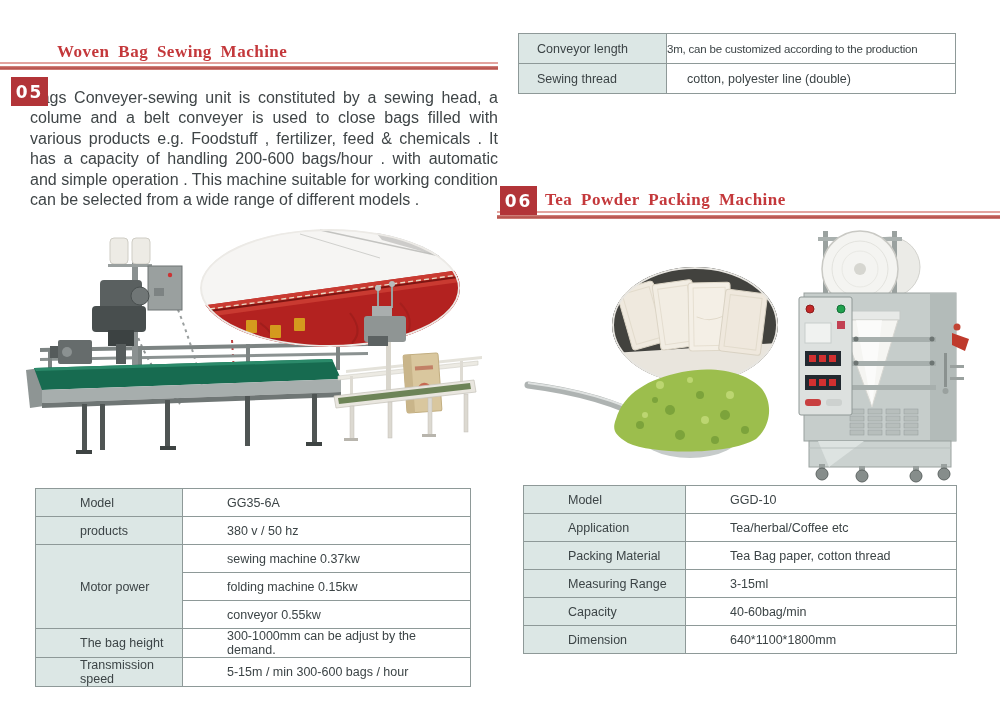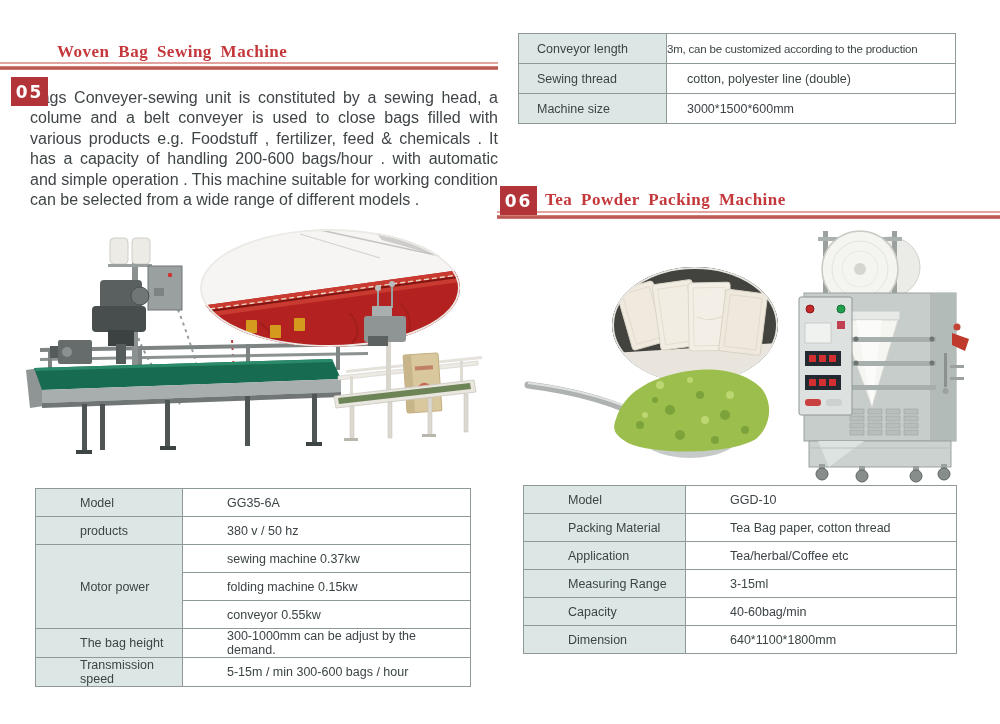--- a/index.html
+++ b/index.html
@@ -55,24 +55,20 @@
         <col>
       </colgroup>
     <tbody>
       <tr>
         <td class="lbl">Conveyor length</td>
         <td class="val val-long">3m, can be customized according to the production</td>
       </tr>
       <tr>
         <td class="lbl">Sewing thread</td>
         <td class="val">cotton, polyester line (double)</td>
-      </tr>
-      <tr>
-        <td class="lbl">Machine size</td>
-        <td class="val">3000*1500*600mm</td>
       </tr>
     </tbody>
   </table>
 
   <div class="num-box" style="left:500px; top:186px;">06</div>
   <div class="sec-title" style="left:545px; top:190px;">Tea Powder Packing Machine</div>
   <div class="rule" style="left:497px; top:211px; width:503px;">
     <div class="r1"></div>
       <div class="r2"></div>
       <div class="r3"></div>
@@ -353,28 +349,28 @@
     <colgroup>
         <col style="width:162px">
         <col>
       </colgroup>
     <tbody>
       <tr>
         <td class="lbl">Model</td>
         <td class="val">GGD-10</td>
       </tr>
       <tr>
+        <td class="lbl">Application</td>
+        <td class="val">Tea/herbal/Coffee etc</td>
+      </tr>
+      <tr>
         <td class="lbl">Packing Material</td>
         <td class="val">Tea Bag paper, cotton thread</td>
       </tr>
       <tr>
-        <td class="lbl">Application</td>
-        <td class="val">Tea/herbal/Coffee etc</td>
-      </tr>
-      <tr>
         <td class="lbl">Measuring Range</td>
         <td class="val">3-15ml</td>
       </tr>
       <tr>
         <td class="lbl">Capacity</td>
         <td class="val">40-60bag/min</td>
       </tr>
       <tr>
         <td class="lbl">Dimension</td>
         <td class="val">640*1100*1800mm</td>

